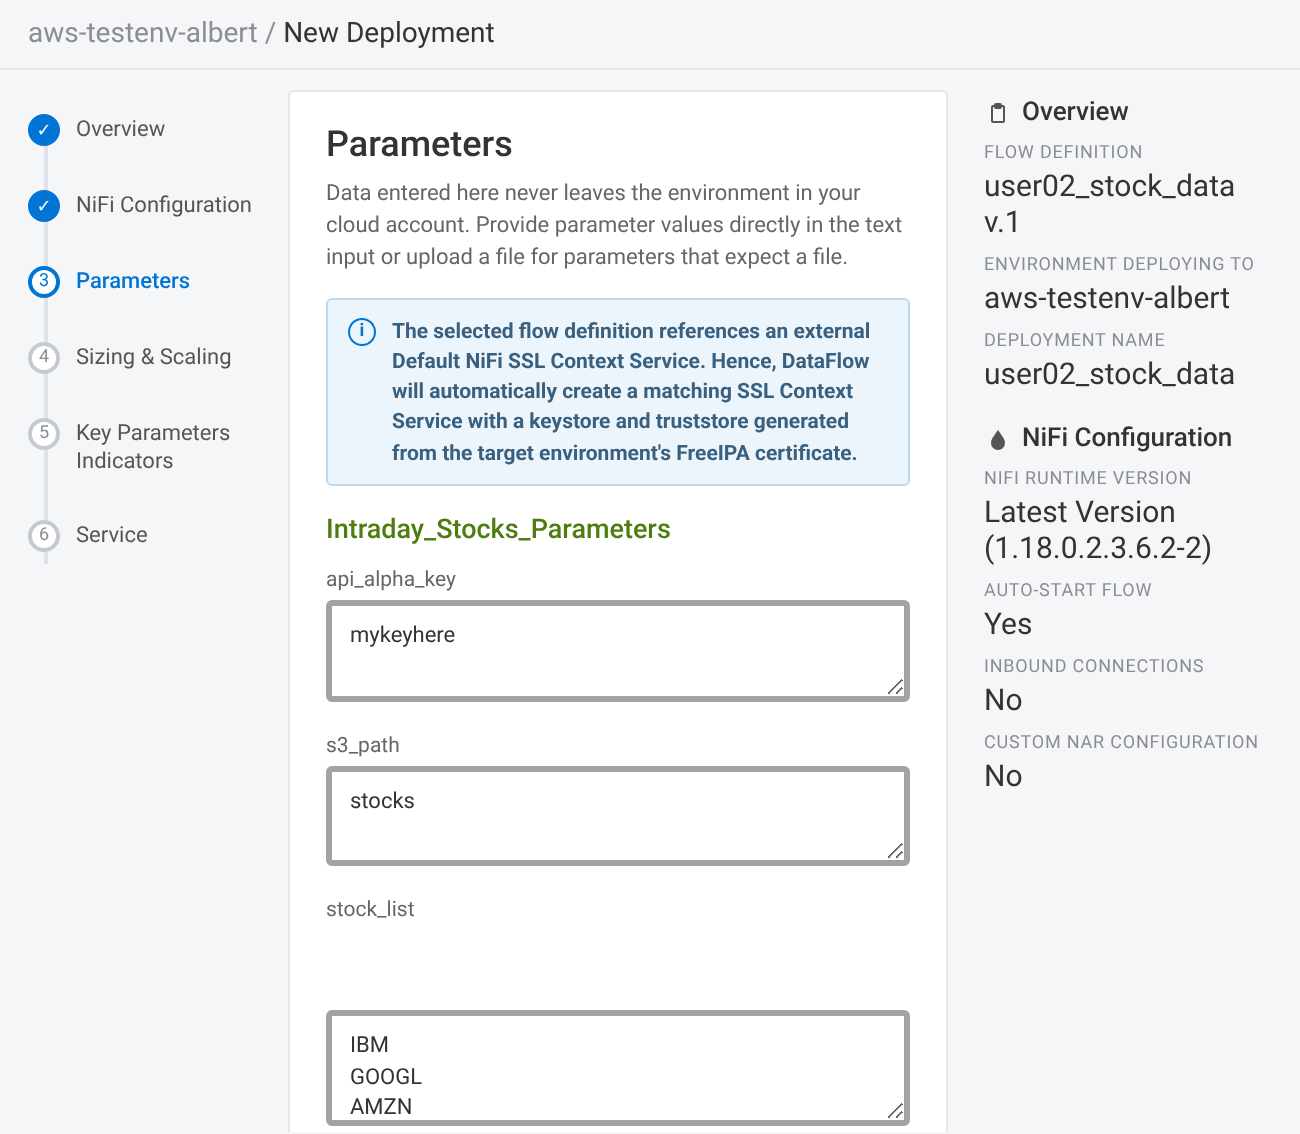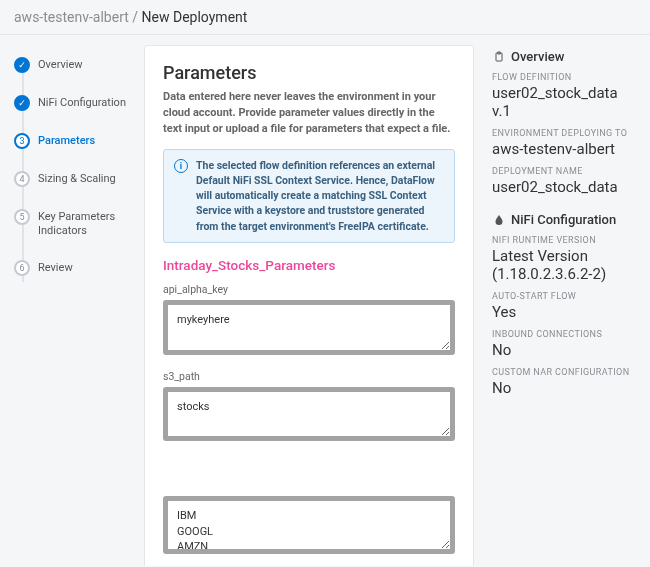--- a/index.html
+++ b/index.html
@@ -21,33 +21,33 @@
   .step.done .marker::after { content: "✓"; font-size: 9px; }
   .step.active .marker { border-color: #0075d4; color: #0075d4; background: #fff; }
   .step.done .marker span, .step.active .marker span { }
   .step-label { font-size: 11px; color: #555; line-height: 1.25; padding-top: 1px; }
   .step.active .step-label { color: #0075d4; font-weight: 500; }
 
   
   .content { flex: 1; padding: 10px 6px 10px 4px; overflow-y: auto; }
   .card { background: #fff; border: 1px solid #e4e6ea; border-radius: 3px; padding: 16px 18px 18px; }
   h1.title { font-size: 18px; font-weight: 500; color: #333; margin-bottom: 6px; }
-  .desc { font-size: 11px; color: #666; line-height: 1.45; max-width: 310px; margin-bottom: 12px; font-weight: bold; }
+  .desc { font-size: 11px; color: #666; line-height: 1.45; max-width: 310px; margin-bottom: 12px; }
 
   .info-banner { border: 1px solid #b9d9f3; background: #edf5fc; border-radius: 3px; padding: 8px 10px 8px 10px; display: flex; gap: 8px; margin-bottom: 14px; }
   .info-banner .icon { width: 14px; height: 14px; border-radius: 50%; border: 1.5px solid #0075d4; color: #0075d4; font-size: 9px; display: flex; align-items: center; justify-content: center; flex-shrink: 0; margin-top: 1px; font-weight: bold; }
   .info-banner .text { font-size: 10.5px; color: #39607f; line-height: 1.45; font-weight: bold; }
 
-  h2.group { font-size: 13.5px; font-weight: 500; color: #ec4899; margin-bottom: 10px; }
+  h2.group { font-size: 13.5px; font-weight: 500; color: #4d7c0f; margin-bottom: 10px; }
 
   .field { margin-bottom: 12px; }
   .field-label { font-size: 10.5px; color: #666; margin-bottom: 4px; display: block; }
   .field-wrap { position: relative; }
   textarea.inp {
-    width: 100%; border: 5px solid #a3a3a3; border-radius: 3px; padding: 7px 9px;
+    width: 100%; border: 3px solid #a3a3a3; border-radius: 3px; padding: 7px 9px;
     font-family: inherit; font-size: 11px; color: #333; resize: vertical;
     min-height: 48px; line-height: 1.4; background: #fff;
   }
   textarea.inp.short { min-height: 42px; }
   textarea.inp::-webkit-scrollbar { width: 10px; }
   textarea.inp::-webkit-scrollbar-thumb { background: #c8ccd4; border-radius: 5px; }
   .eye { position: absolute; right: 10px; top: 8px; color: #8a8d93; cursor: pointer; font-size: 12px; }
 
   
   .rpanel { width: 170px; padding: 14px 12px; font-size: 11px; }
@@ -95,21 +95,21 @@
       <li class="step">
         <span class="marker">
               <span>5</span>
             </span>
         <span class="step-label">Key Parameters Indicators</span>
       </li>
       <li class="step">
         <span class="marker">
               <span>6</span>
             </span>
-        <span class="step-label">Review</span>
+        <span class="step-label">Service</span>
       </li>
     </ul>
   </div>
 
   <div class="content">
     <div class="card">
       <h1 class="title">Parameters</h1>
       <p class="desc">Data entered here never leaves the environment in your cloud account. Provide parameter values directly in the text input or upload a file for parameters that expect a file.</p>
 
       <div class="info-banner">
@@ -127,20 +127,21 @@
       </div>
 
       <div class="field">
         <label class="field-label">s3_path</label>
         <div class="field-wrap">
           <textarea class="inp" style="">stocks</textarea>
         </div>
       </div>
 
       <div class="field">
+        <label class="field-label">stock_list</label>
         <div class="field-wrap">
           <textarea class="inp" style="height: 58px; overflow-y: scroll; margin-top: 40px;">IBM
 GOOGL
 AMZN
 MSFT</textarea>
         </div>
       </div>
 
       <div class="field">
         <label class="field-label">workload_password</label>

